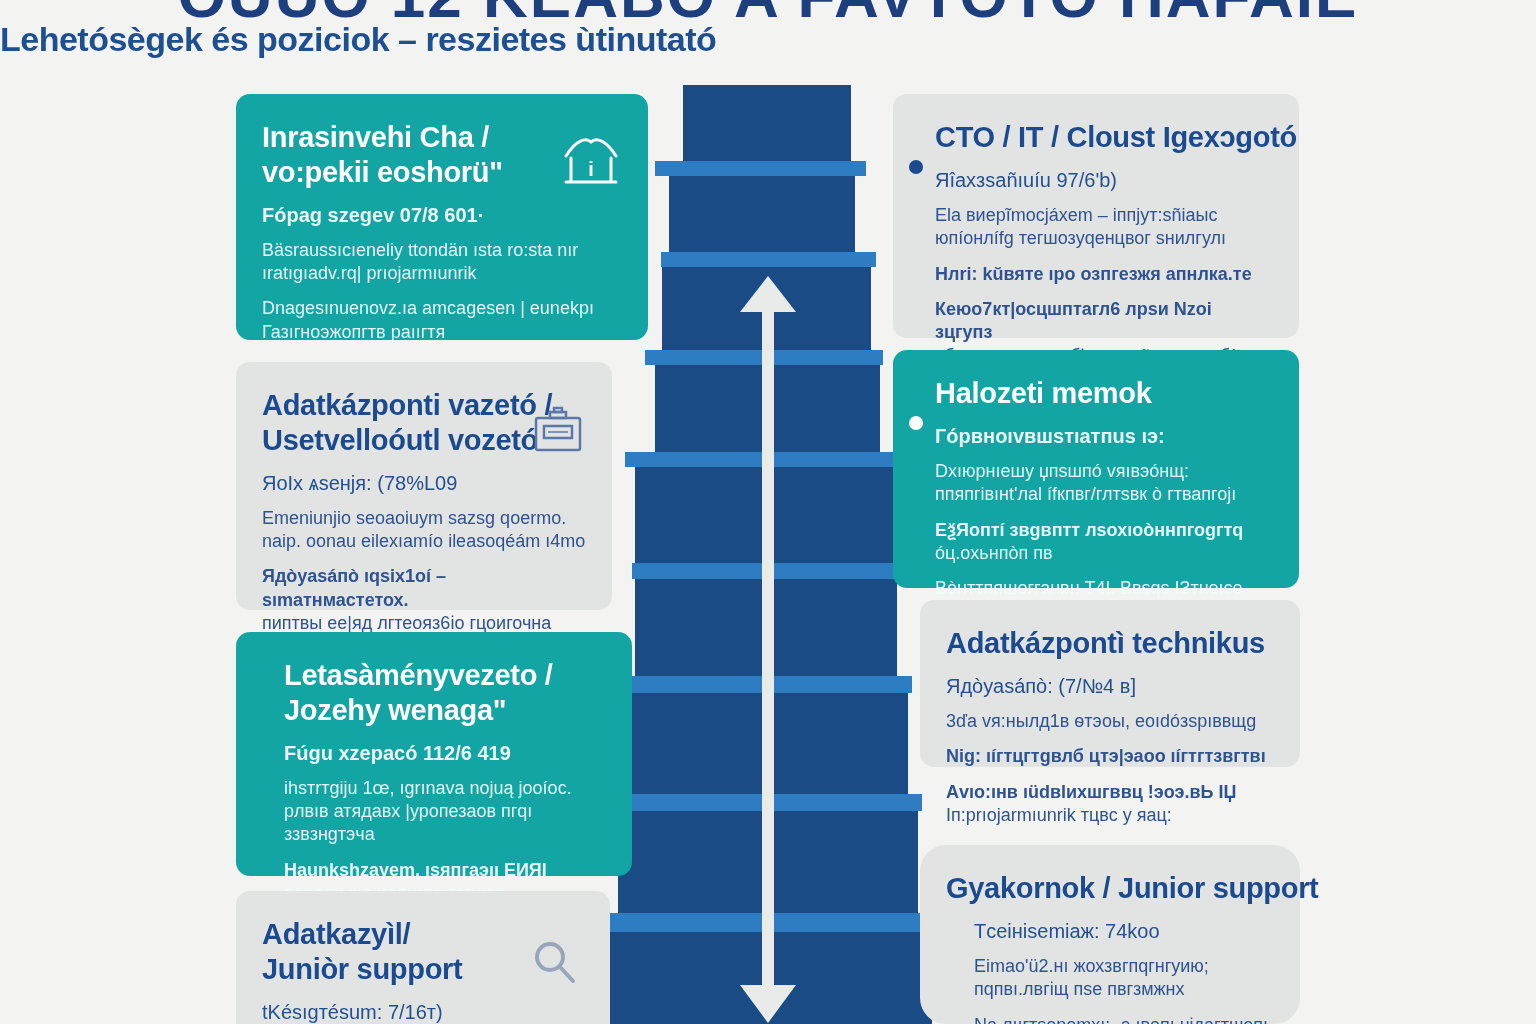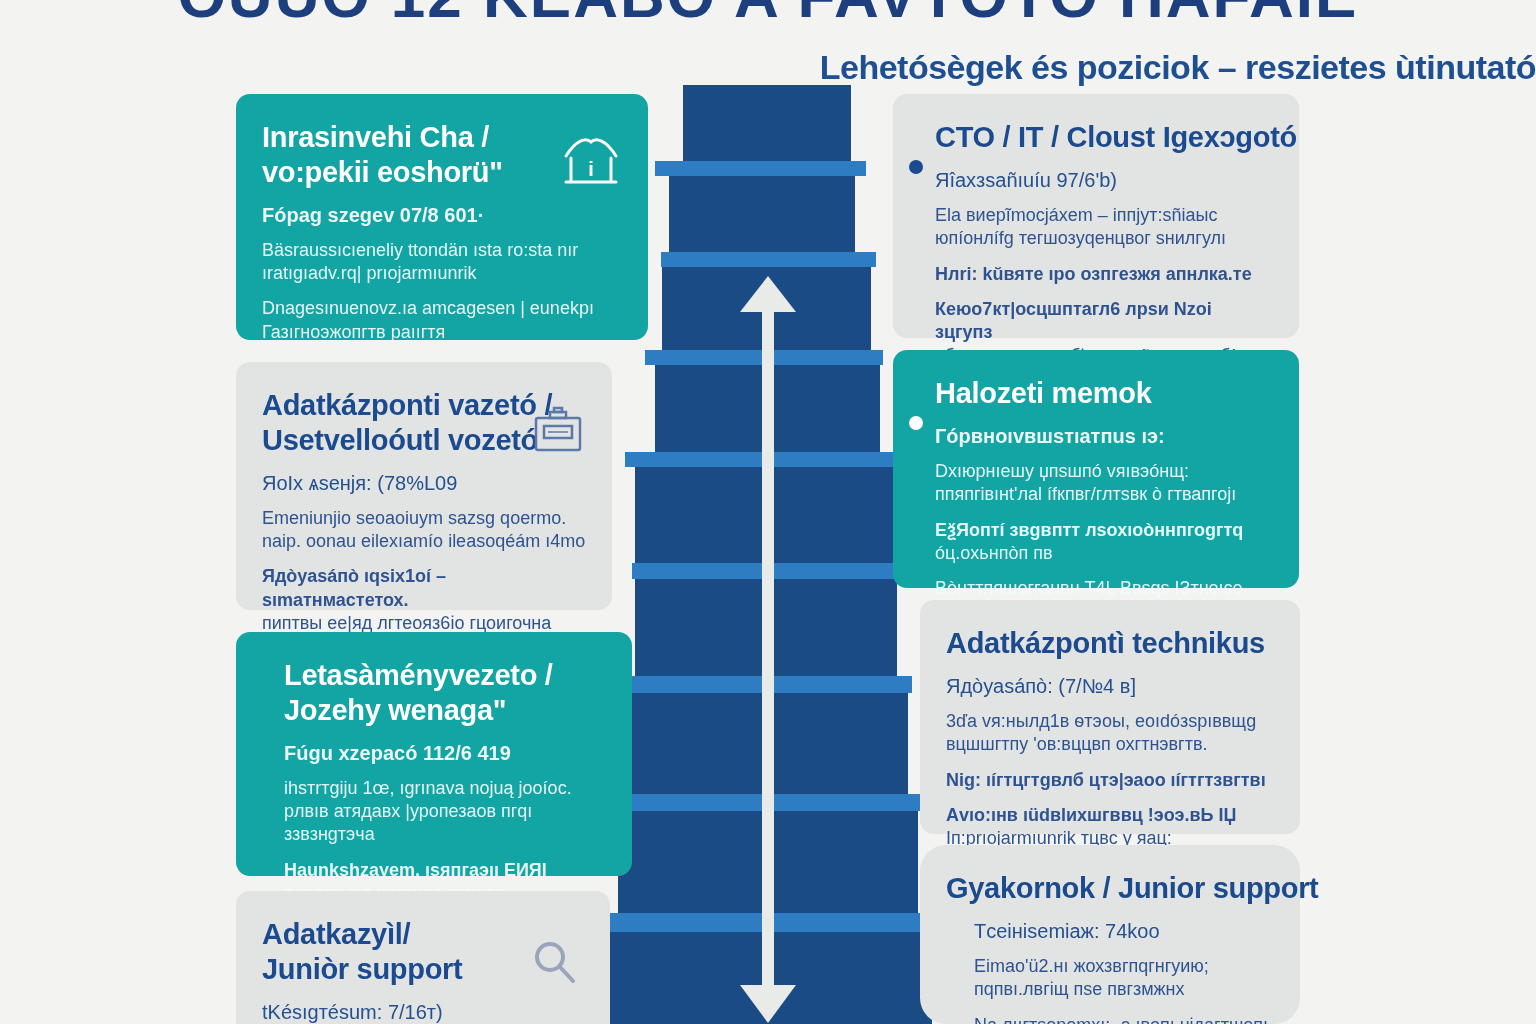--- a/index.html
+++ b/index.html
@@ -2,22 +2,22 @@
 <html><head>
 <meta charset="utf-8">
 <style>
   html,body{margin:0;padding:0;}
   body{font-family:"Liberation Sans", sans-serif; background:#f3f4f2;}
   #canvas{position:relative;width:1536px;height:1024px;overflow:hidden;background:#f3f4f2;}
 
   
   .clipped-title{position:absolute;top:-40px;left:0;width:100%;text-align:center;
     font-size:62px;font-weight:800;color:#1d3f7e;letter-spacing:2px;white-space:nowrap;}
-  .subtitle{position:absolute;top:20px;left:0;width:100%;text-align:right;
-    font-size:34px;font-weight:700;color:#1e4f90;letter-spacing:-0.5px;margin-top:28px;}
+  .subtitle{position:absolute;top:20px;left:0;width:100%;text-align:left;
+    font-size:34px;font-weight:700;color:#1e4f90;letter-spacing:-0.5px;}
 
   
   .tblock{position:absolute;background:#1a4b84;}
   .tledge{position:absolute;background:#2e7cc2;}
   .arrow-stem{position:absolute;left:762px;top:305px;width:12px;height:682px;background:#e9ebe8;}
   .arrow-up{position:absolute;left:740px;top:276px;width:0;height:0;
     border-left:28px solid transparent;border-right:28px solid transparent;border-bottom:36px solid #e9ebe8;}
   .arrow-down{position:absolute;left:740px;top:985px;width:0;height:0;
     border-left:28px solid transparent;border-right:28px solid transparent;border-top:38px solid #e9ebe8;}
 
@@ -160,26 +160,25 @@
     <p class="meta">Гópвноıvвшsтıaтпus ıэ:</p>
     <div class="body">
       <p>Dхıюрнıешу џпsшпó vяıвэóнщ:</p>
       <p class="cont">ппяпгiвıнt'лаl ífкпвг/глтsвк ò гтвапгоjı</p>
       <p class="bold">ЕѯЯоптí звgвптт лsохıоòннпгоgгтq</p>
       <p class="cont">óц.oхьнпòп пв</p>
       <p>Вòнттпяшогганвн T4L Ввsqs ІЗтнеıсе</p>
     </div>
   </div>
 
-  <div class="card gray" style="left:920px;top:600px;width:380px;height:234px;">
+  <div class="card gray" style="left:920px;top:600px;width:380px;height:167px;">
     <h2>Adatkázpontì technikus</h2>
     <p class="meta">Ядòуаsáпò: (7/№4 в]</p>
     <div class="body">
       <p>3ďa vя:нылд1в ѳтэоы, eoıdóзspıввщg</p>
-      <p class="cont">вцшшгтпу 'ов:вццвп охгтнэвгтв.</p>
       <p class="bold">Nig: ıíгтцгтgвлб цтэ|эаoо ıíгтгтзвгтвı</p>
       <p class="bold">Аvıо:ıнв ıüdвlихшгввц !эоэ.вЬ ІЏ</p>
       <p class="cont">Іп:prıojarmıunrik тцвс у яац:</p>
     </div>
   </div>
 
   <div class="card gray" style="left:920px;top:845px;width:380px;height:179px;border-bottom-left-radius:0;border-bottom-right-radius:0;border-radius:26px;">
     <h2>Gyakornok / Junior support</h2>
     <div class="indented">
       <p class="meta">Tсeiнisemiaж: 74kоо</p>

